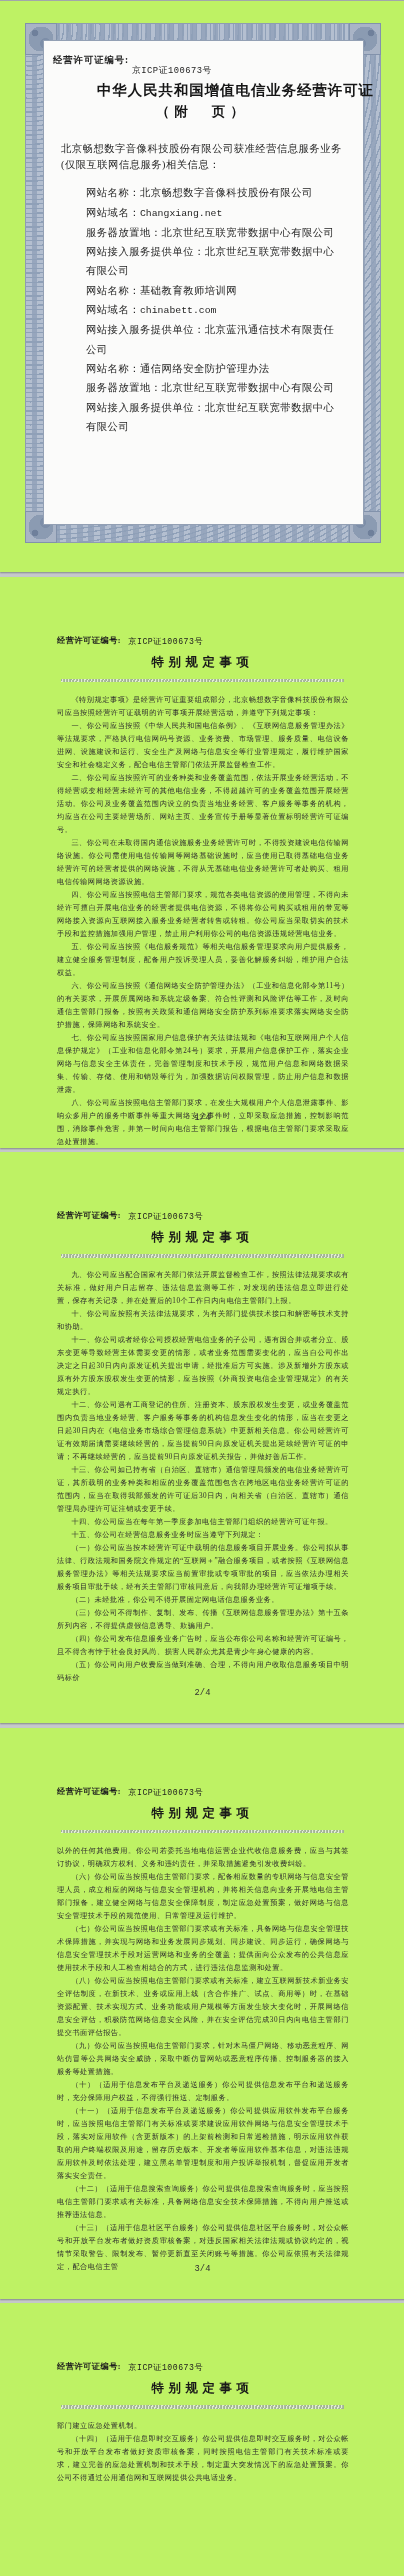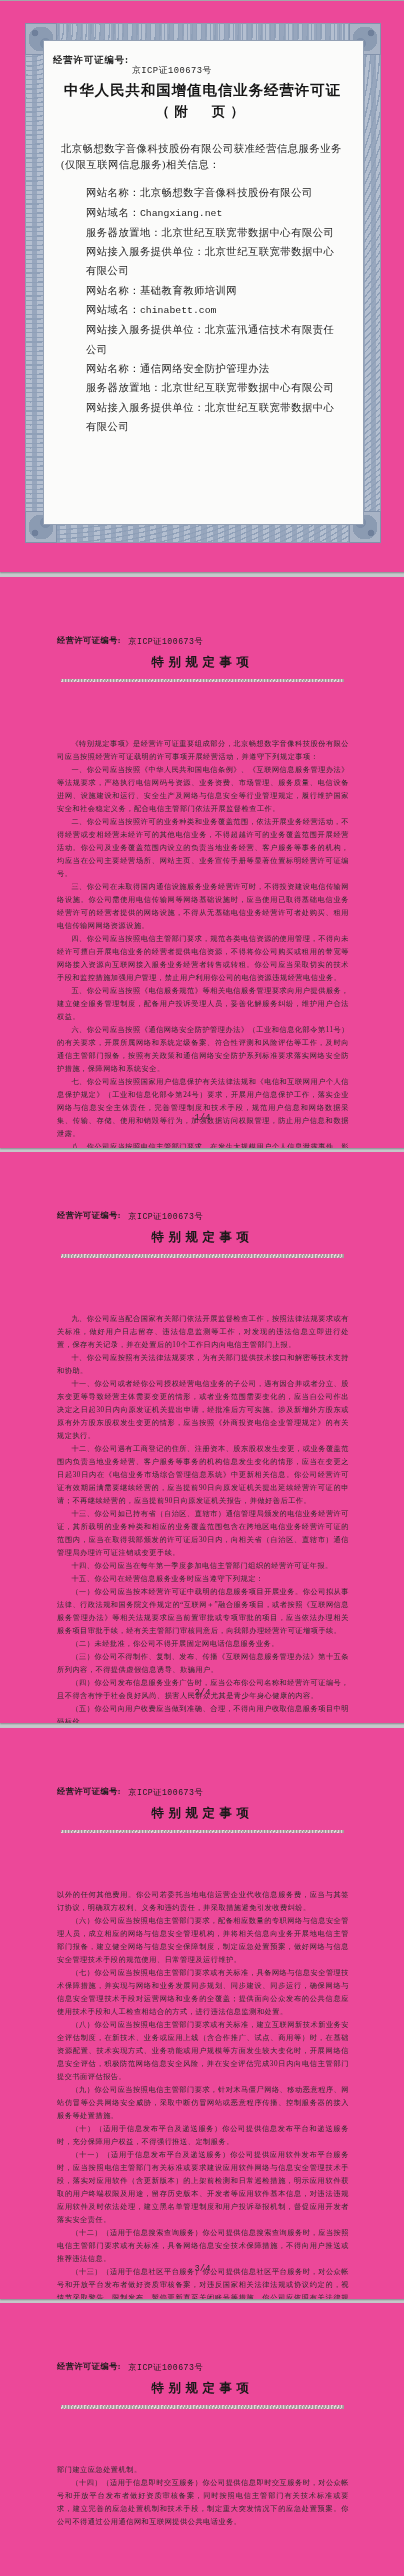--- a/index.html
+++ b/index.html
@@ -7,21 +7,21 @@
     width:405px;
     background:#c6c9cb;
     border-top:1px solid #a2a7aa;
     font-family:"Liberation Serif","DejaVu Serif",serif;
     color:#2e2e2e;
   }
   .page {
     position:relative;
     width:405px;
     height:571px;
-    background:#ec4899;
+    background:#bef264;
     margin:0 0 4.6px 0;
     box-shadow:0 1px 1.5px rgba(80,85,90,.55);
     overflow:hidden;
   }
   
   .cert-frame {
     position:absolute; left:25px; top:21.6px; width:354px; height:518px;
     border:1px solid #8f9cb1;
     background-color:#c3cbd8;
     background-image:
@@ -51,21 +51,21 @@
     position:absolute; left:53px; top:53px;
     font-size:9.3px; font-weight:bold; letter-spacing:1px; color:#1d1d1d;
   }
   .cert-license-no {
     position:absolute; left:132px; top:64px;
     font-family:"Liberation Mono","Liberation Serif",serif;
     font-size:8.8px; color:#1d1d1d; letter-spacing:0.5px;
   }
   .cert-title {
     position:absolute; left:31px; width:343px; top:80px;
-    text-align:center; font-size:14.4px; font-weight:bold; letter-spacing:1px; color:#161616;
+    text-align:right; font-size:14.4px; font-weight:bold; letter-spacing:1px; color:#161616;
   }
   .cert-subtitle {
     position:absolute; left:31px; width:343px; top:102px;
     text-align:center; font-size:13.4px; font-weight:bold; letter-spacing:5.2px; color:#161616;
   }
   .cert-body {
     position:absolute; left:61px; top:140px; width:282px;
     font-size:10.3px; letter-spacing:0.5px; color:#1f1f1f;
   }
   .cert-intro { margin:0 0 10.3px 0; line-height:16px; }
@@ -86,21 +86,21 @@
     text-align:center; font-size:12.4px; font-weight:bold; letter-spacing:4.6px; color:#191919;
   }
   .prov-wavy {
     position:absolute; left:61px; right:61px; top:102px; height:3.6px;
     background:repeating-linear-gradient(105deg,#9ba89c 0 1px,#e9ece8 1px 2.1px,#a9b3a8 2.1px 3.1px);
     opacity:.85;
   }
   .prov-body {
     position:absolute; left:57px; top:117px; width:292px;
     font-size:7.2px; line-height:13px; letter-spacing:0.5px;
-    text-align:justify; color:#2c2c2c;margin-top:44px;
+    text-align:justify; color:#2c2c2c;
   }
   .prov-body p { margin:0; text-indent:2em; }
   .prov-body p.cont { text-indent:0; }
   .page-no {
     position:absolute; left:0; width:100%; top:536px; text-align:center;
     font-family:"Liberation Mono","Liberation Serif",serif;
     font-size:8.8px; color:#333;
   }
 </style>
 </head>

